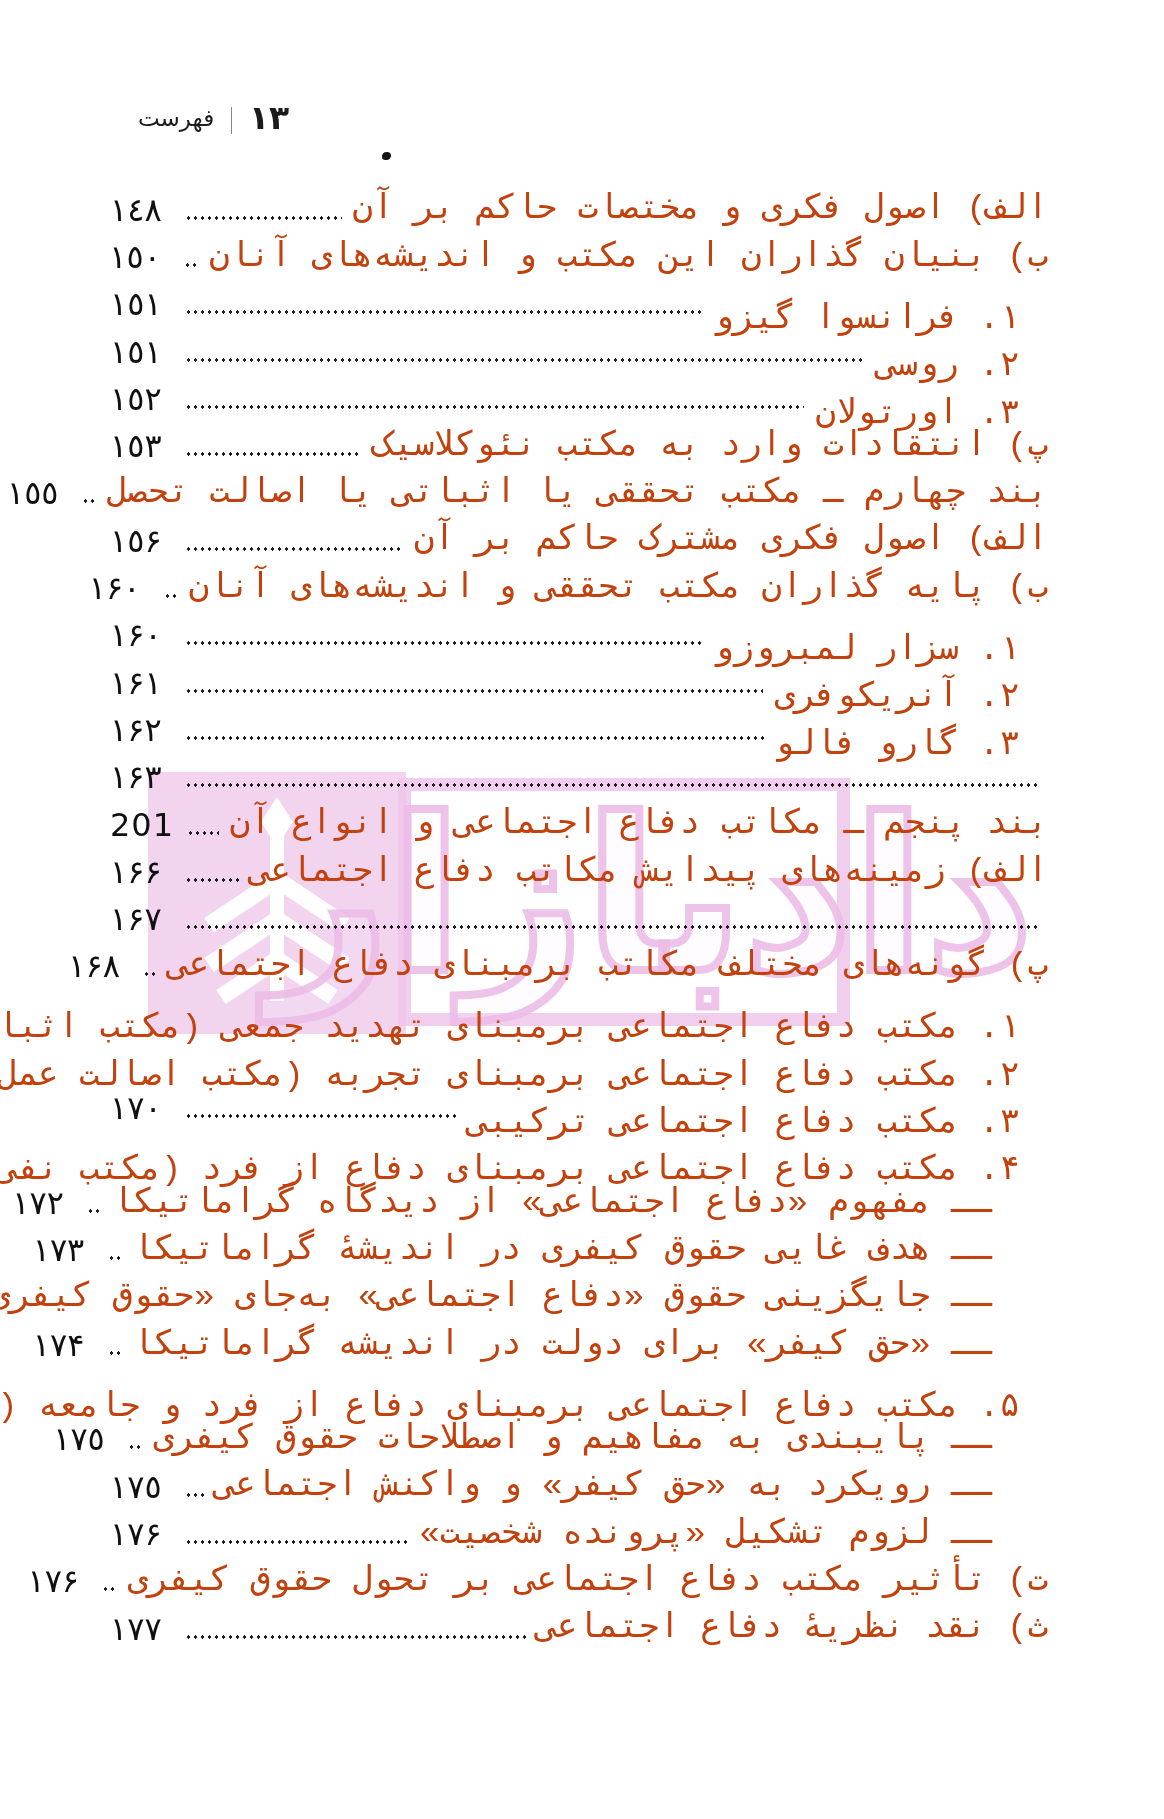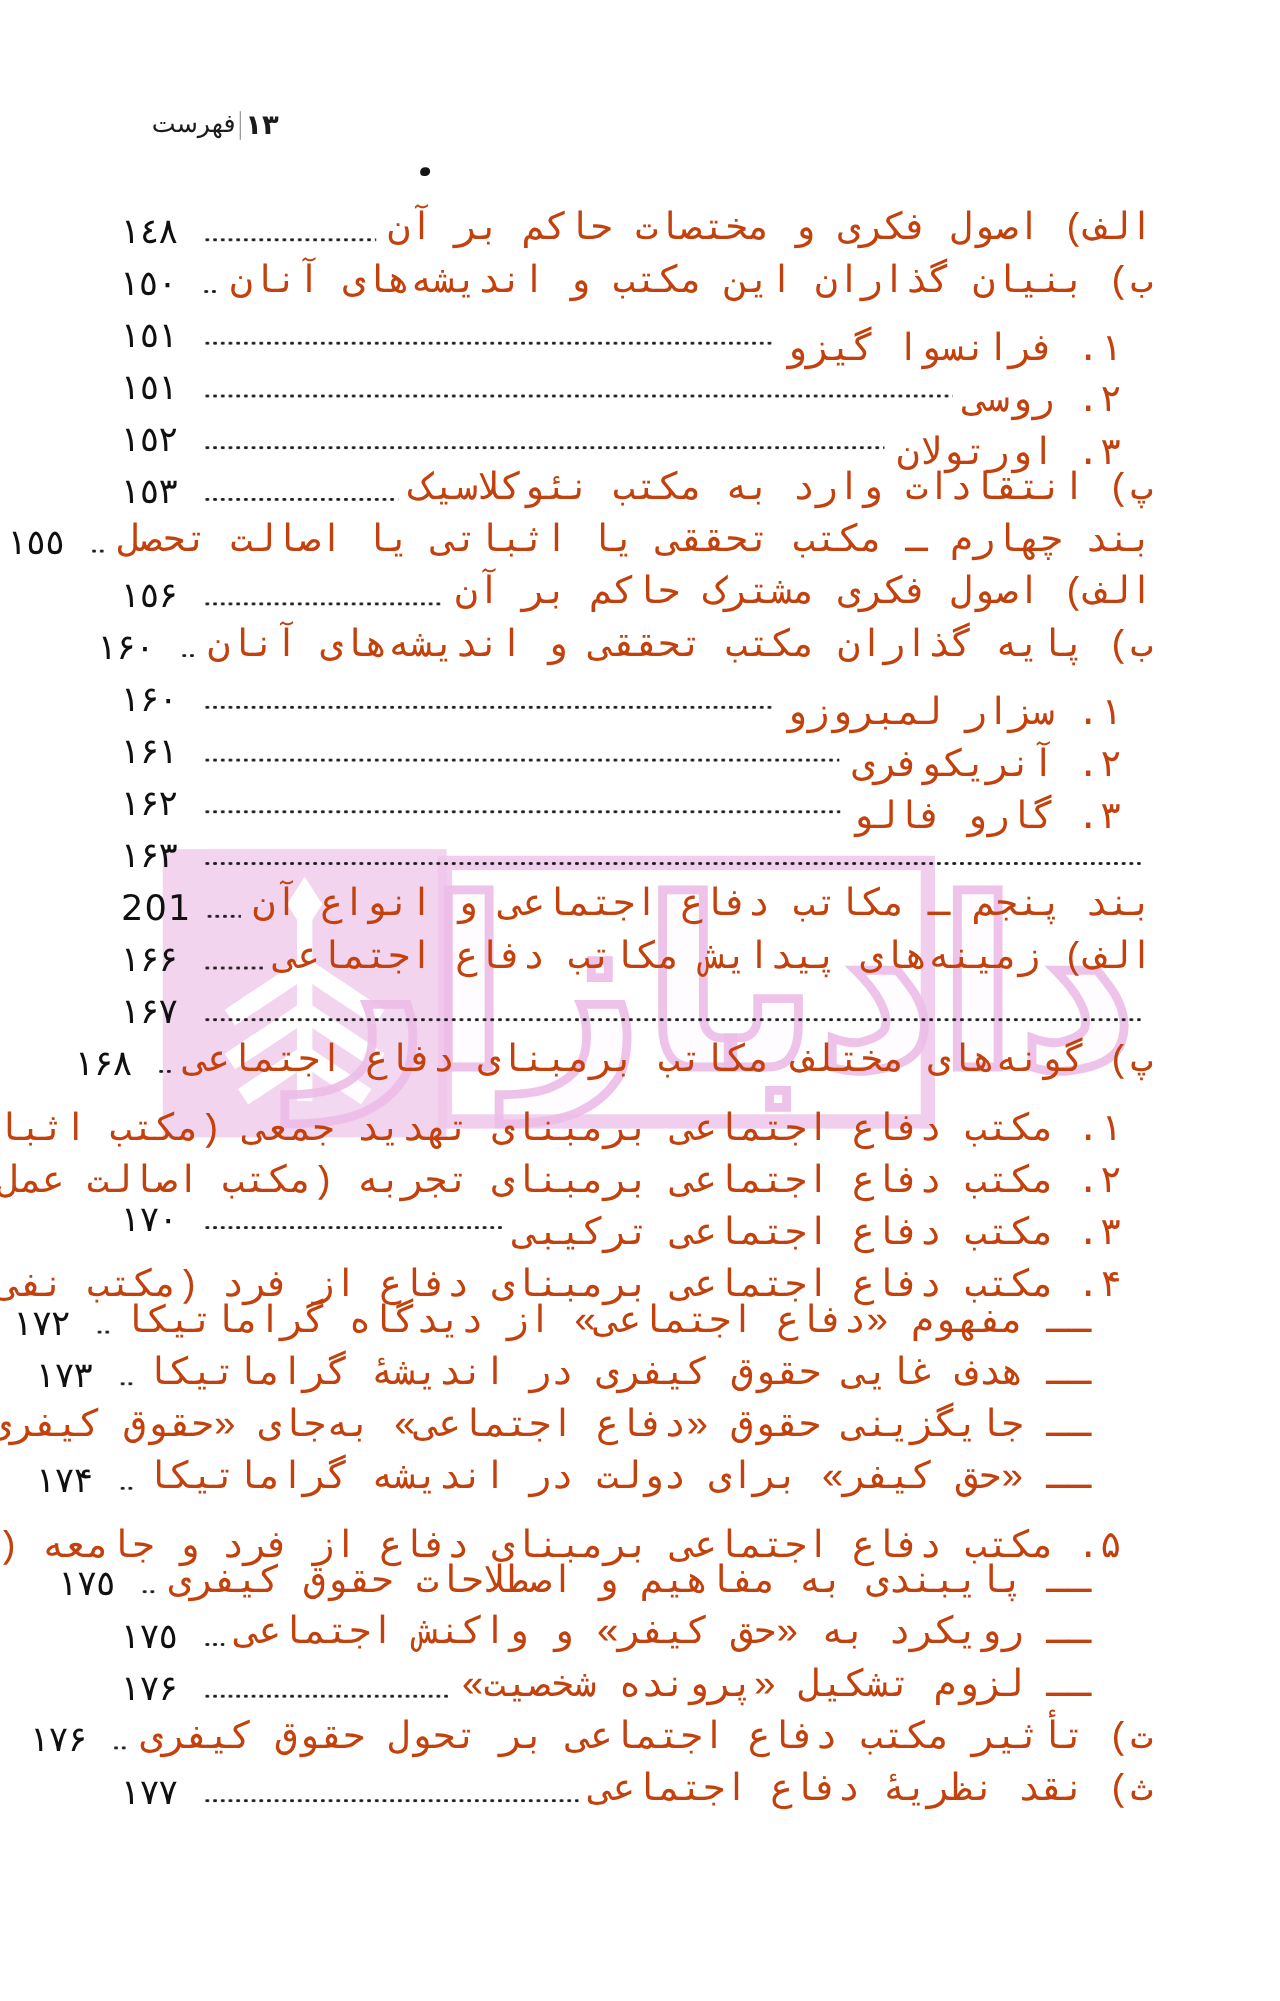--- a/index.html
+++ b/index.html
@@ -4,28 +4,28 @@
 <style>
   html,body{margin:0;padding:0;}
   body{
     width:1164px;height:1819px;position:relative;overflow:hidden;
     background:#ffffff;color:#131313;
     font-family:"DejaVu Sans", sans-serif;
   }
   
   .running-head{
     position:absolute;left:138px;top:98px;z-index:3;
-    display:flex;direction:ltr;align-items:center;
+    display:flex;direction:ltr;align-items:center;gap:13px;
     font-size:23px;color:#1b1b1b;
   }
   .running-head .divider{
     display:inline-block;transform:scaleX(.5);
     font-size:26px;color:#3a3a3a;font-weight:200;
   }
-  .running-head .pagenum{font-size:25px;font-weight:bold;letter-spacing:1px;}
+  .running-head .pagenum{font-size:33px;font-weight:bold;letter-spacing:1px;}
   
   .ink-dot{
     position:absolute;left:382px;top:152px;width:9px;height:8px;
     background:#151515;border-radius:50% 45% 50% 40%;z-index:3;
   }
   
   .watermark{position:absolute;inset:0;z-index:1;pointer-events:none;}
   .wm-square{
     position:absolute;left:148px;top:772px;width:258px;height:262px;
     background:#f2d4ef;display:flex;align-items:center;justify-content:center;

